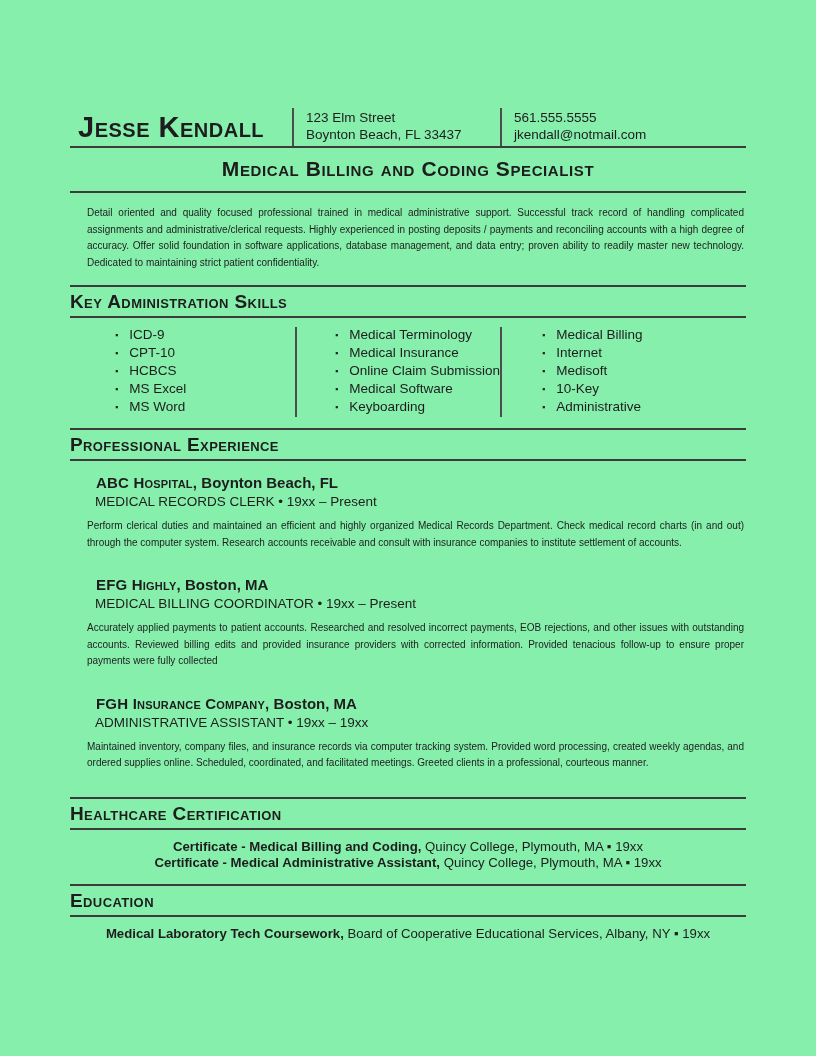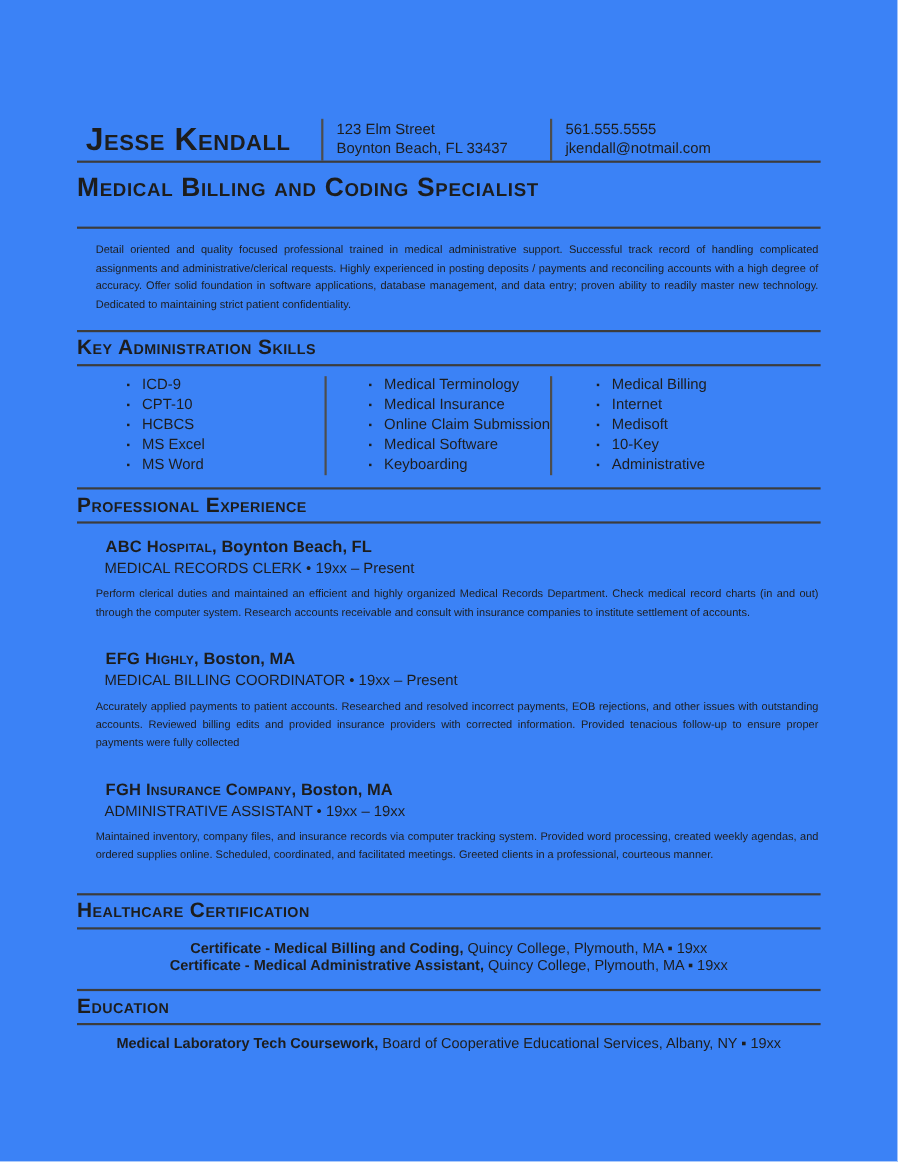--- a/index.html
+++ b/index.html
@@ -1,42 +1,42 @@
 <!DOCTYPE html>
 <html><head>
 <meta charset="utf-8">
 <style>
   html,body { margin:0; padding:0; background:#ffffff; }
   .page {
     position:relative;
     width:816px; height:1056px;
     margin:0 auto;
-    background:#3b82f6;
+    background:#86efac;
     color:#1d1d1d;
     font-family:"Liberation Sans","DejaVu Sans",sans-serif;
     box-sizing:border-box;
     padding:64px 70px 0 70px;
     overflow:hidden;
   }
   .rule { border-top:2px solid #3c3c3c; height:0; }
   
   .header { display:grid; grid-template-columns:222px 208px 246px; min-height:48px; }
   .h-name {
     font-size:29px; font-weight:bold; font-variant:small-caps;
     letter-spacing:.5px; align-self:end; padding:0 0 2px 8px; white-space:nowrap;
   }
   .h-col {
     border-left:2px solid #4d4d4d;
     padding:1px 0 3px 12px;
     font-size:13.5px; line-height:17px; align-self:center;margin-top:44px;
   }
   
   .doc-title {
-    text-align:left; font-variant:small-caps; font-weight:bold;
-    font-size:24px; letter-spacing:.6px; margin:9px 0 21px 0;
+    text-align:center; font-variant:small-caps; font-weight:bold;
+    font-size:21px; letter-spacing:.6px; margin:9px 0 10px 0;
   }
   .sec-head {
     text-align:left; font-variant:small-caps; font-weight:bold;
     font-size:19px; letter-spacing:.4px; margin:4px 0 3px 0;
   }
   
   .para {
     font-size:10px; line-height:16.6px; text-align:justify;
     margin:12px 2px 14px 17px;
   }

